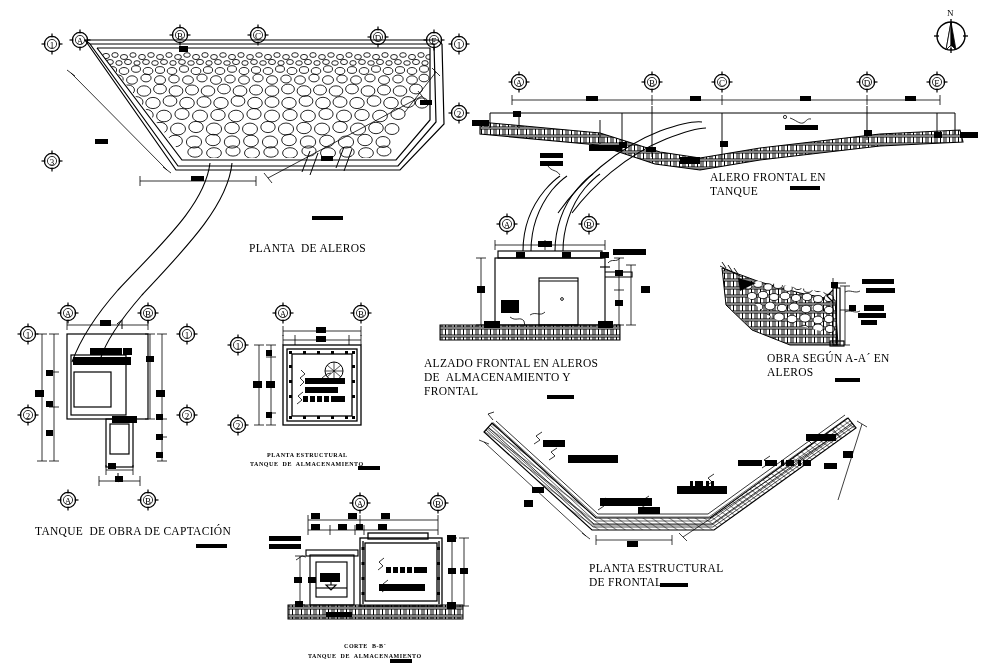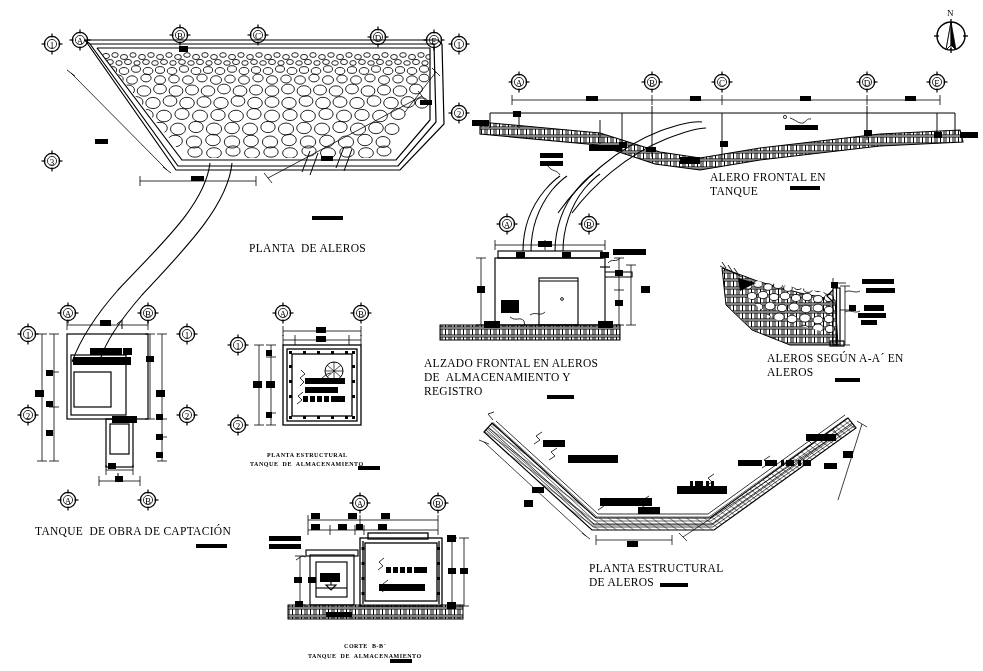--- a/index.html
+++ b/index.html
@@ -921,37 +921,37 @@
 
 <div class="ttl ttl-lg" style="left:249px;top:196px;margin-top:46px;">PLANTA  DE ALEROS</div>
 <div class="ul" style="left:312px;top:216px;width:31px;height:4px;"></div>
 
 <div class="ttl ttl-lg" style="left:710px;top:171px;">ALERO FRONTAL EN</div>
 <div class="ttl ttl-lg" style="left:710px;top:185px;">TANQUE</div>
 <div class="ul" style="left:790px;top:186px;width:30px;height:4px;"></div>
 
 <div class="ttl ttl-lg" style="left:424px;top:357px;">ALZADO FRONTAL EN ALEROS</div>
 <div class="ttl ttl-lg" style="left:424px;top:371px;">DE  ALMACENAMIENTO Y</div>
-<div class="ttl ttl-lg" style="left:424px;top:385px;">REGISTRO</div>
+<div class="ttl ttl-lg" style="left:424px;top:385px;">FRONTAL</div>
 <div class="ul" style="left:547px;top:395px;width:27px;height:4px;"></div>
 
-<div class="ttl ttl-lg" style="left:767px;top:352px;">ALEROS SEGÚN A-A´ EN</div>
+<div class="ttl ttl-lg" style="left:767px;top:352px;">OBRA SEGÚN A-A´ EN</div>
 <div class="ttl ttl-lg" style="left:767px;top:366px;">ALEROS</div>
 <div class="ul" style="left:835px;top:378px;width:25px;height:4px;"></div>
 
 <div class="ttl ttl-lg" style="left:35px;top:525px;">TANQUE  DE OBRA DE CAPTACIÓN</div>
 <div class="ul" style="left:196px;top:544px;width:31px;height:4px;"></div>
 
 <div class="ttl ttl-sm" style="left:267px;top:452px;">PLANTA ESTRUCTURAL</div>
 <div class="ttl ttl-sm" style="left:250px;top:461px;">TANQUE  DE  ALMACENAMIENTO</div>
 <div class="ul" style="left:358px;top:466px;width:22px;height:4px;"></div>
 
 <div class="ttl ttl-sm" style="left:344px;top:643px;">CORTE  B-B´</div>
 <div class="ttl ttl-sm" style="left:308px;top:653px;">TANQUE  DE  ALMACENAMIENTO</div>
 <div class="ul" style="left:390px;top:659px;width:22px;height:4px;"></div>
 
 <div class="ttl ttl-lg" style="left:589px;top:562px;">PLANTA ESTRUCTURAL</div>
-<div class="ttl ttl-lg" style="left:589px;top:576px;">DE ALEROS</div>
+<div class="ttl ttl-lg" style="left:589px;top:576px;">DE FRONTAL</div>
 <div class="ul" style="left:660px;top:583px;width:28px;height:4px;"></div>
 
 <div class="north-lbl" style="left:947px;top:8px;">N</div>
 
 </div>
 
 </body></html>

